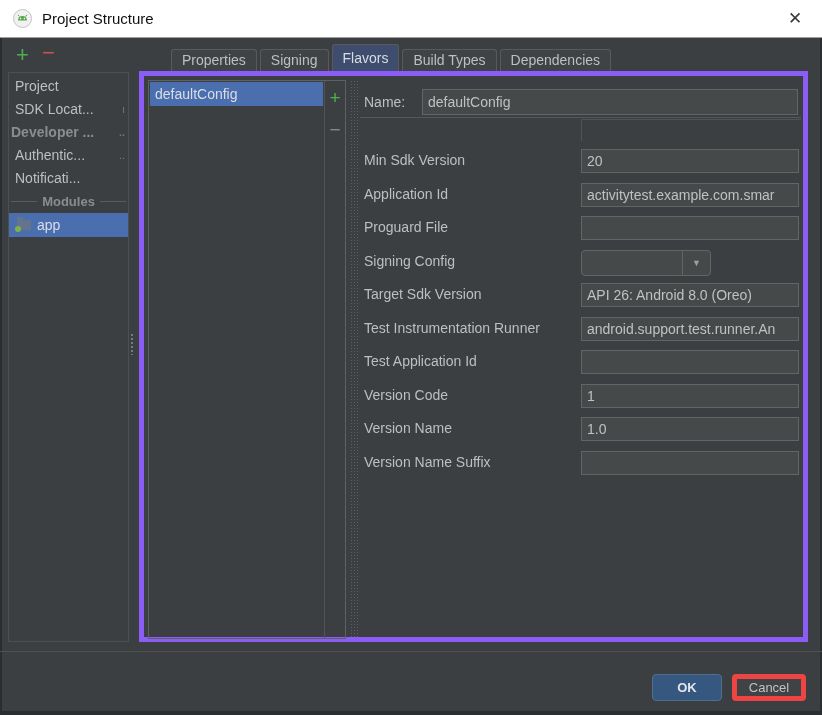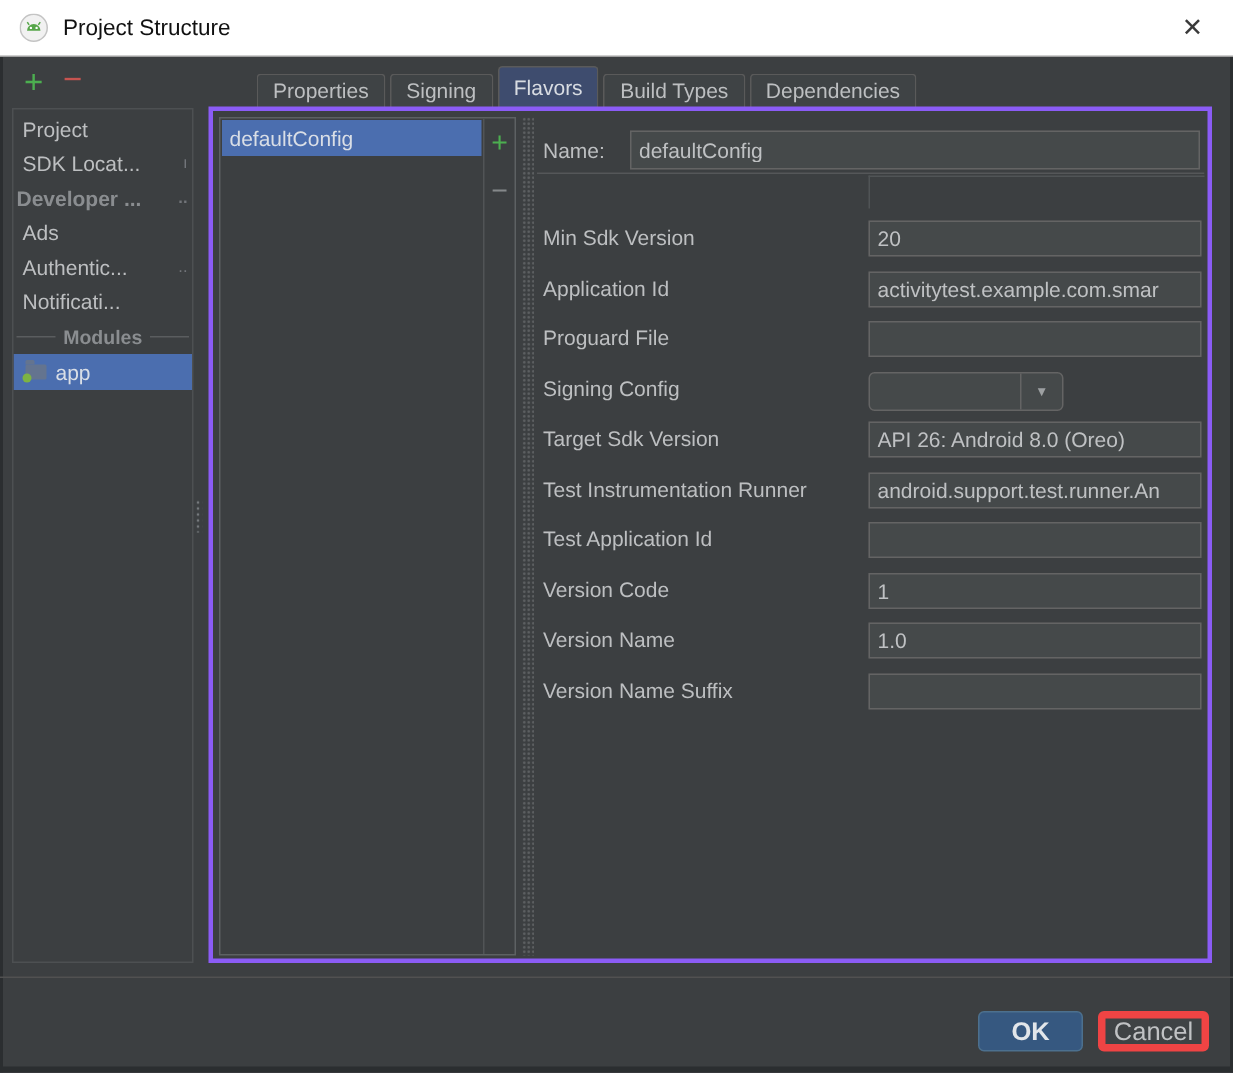--- a/index.html
+++ b/index.html
@@ -45,21 +45,21 @@
                background-size:4px 4px; }
 
   
   .tabs { position:absolute; left:139px; top:6px; height:28px; display:flex; align-items:flex-end;margin-left:32px; }
   .tab { height:23px; line-height:21px; padding:0 10px; margin-right:3px; font-size:14px; color:#bdbfc1;
          background:#3f4345; border:1px solid #5a5a5a; border-bottom:none; border-radius:3px 3px 0 0; }
   .tab.selected { height:28px; line-height:26px; background:#3e4c6e; color:#d8dce2; }
 
   
   .main-panel { position:absolute; left:139px; top:33px; width:669px; height:571px;
-                border:3px solid #8b5cf6;padding-left:28px; }
+                border:5px solid #8b5cf6;padding-left:28px; }
 
   .flavor-panel { position:absolute; left:4px; top:4px; width:198px; height:559px;
                   border:1px solid #5d6163; }
   .flavor-list { position:absolute; left:0; top:0; right:21px; bottom:0; padding:1px; }
   .flavor-row { height:24px; line-height:24px; font-size:14px; padding-left:5px; color:#bdbfc1;
                 white-space:nowrap; overflow:hidden; }
   .flavor-row.selected { background:#4b6eaf; color:#d9dee6; }
   .flavor-tools { position:absolute; right:0; top:0; bottom:0; width:21px; border-left:1px solid #515456;
                   text-align:center; }
   .flavor-add { color:#4CAF50; font-size:19px; line-height:19px; margin-top:7px; }
@@ -82,21 +82,21 @@
   .frow-label { position:absolute; left:4px; font-size:14px; color:#bdbfc1; white-space:nowrap; }
   .frow-input { left:221px; right:2px; }
   .combo { position:absolute; left:221px; width:130px; height:26px; background:#45494a;
            border:1px solid #646464; border-radius:4px; display:flex; }
   .combo-value { flex:1; font-size:14px; color:#bfc1c3; line-height:24px; padding-left:5px; }
   .combo-arrow { width:28px; border-left:1px solid #646464; display:flex; align-items:center;
                  justify-content:center; color:#9da0a2; font-size:9px; }
 
   
   .footer-sep { position:absolute; left:0; right:0; top:613px; height:1px; background:#515151; }
-  .btn { position:absolute; top:636px; height:27px; border-radius:4px; font-size:17px;
+  .btn { position:absolute; top:636px; height:27px; border-radius:4px; font-size:13px;
          display:flex; align-items:center; justify-content:center;
          font-family:"Liberation Sans",sans-serif; }
   .btn-ok { left:652px; width:70px; background:#365880; border:1px solid #4c708e; color:#e2e6ea;
             font-weight:bold; }
   .btn-cancel { left:732px; width:74px; background:#3f4345; border:5px solid #ef4444; color:#c0c2c4; }
 </style>
 </head>
 <body>
 
 <div class="window">
@@ -118,21 +118,20 @@
 
   <div class="content">
 
     <div class="side-add">+</div>
     <div class="side-del">−</div>
 
     <div class="side-list" id="sidebar-list">
         <div class="side-item "><span>Project</span></div>
         <div class="side-item "><span>SDK Locat...</span><span class="edge">ı</span></div>
         <div class="side-item header"><span>Developer ...</span><span class="edge">..</span></div>
-        <div class="side-item "><span>Ads</span></div>
         <div class="side-item "><span>Authentic...</span><span class="edge">..</span></div>
         <div class="side-item "><span>Notificati...</span></div>
         <div class="side-item section">
           <span class="hline"></span>
           <span class="sec-label">Modules</span>
           <span class="hline"></span>
         </div>
         <div class="side-item  selected">
           <span class="folder-icon"></span>
           <span>app</span>

